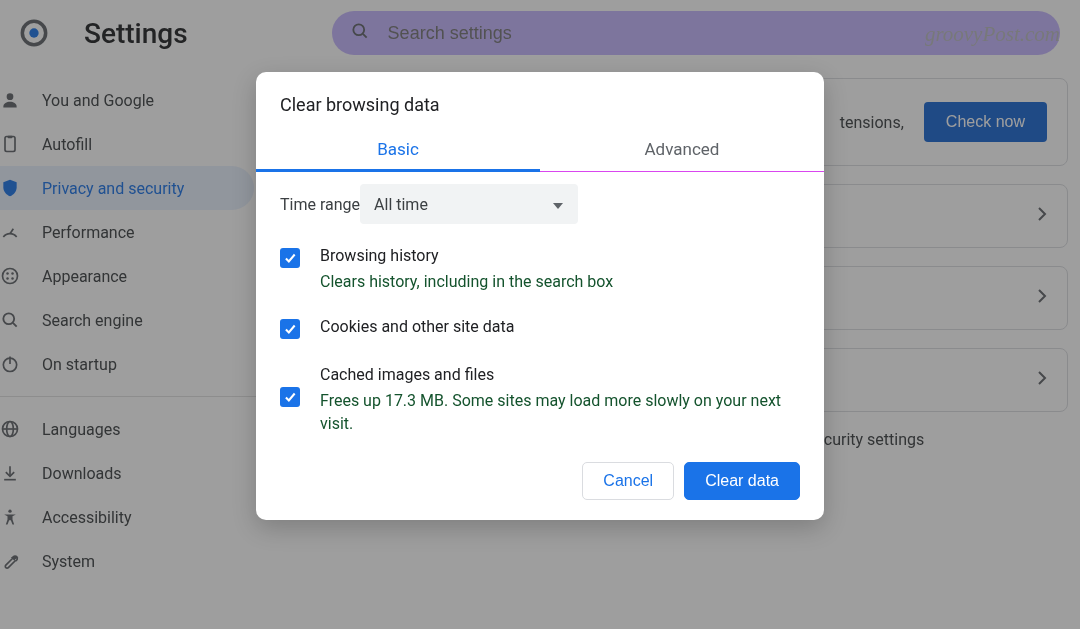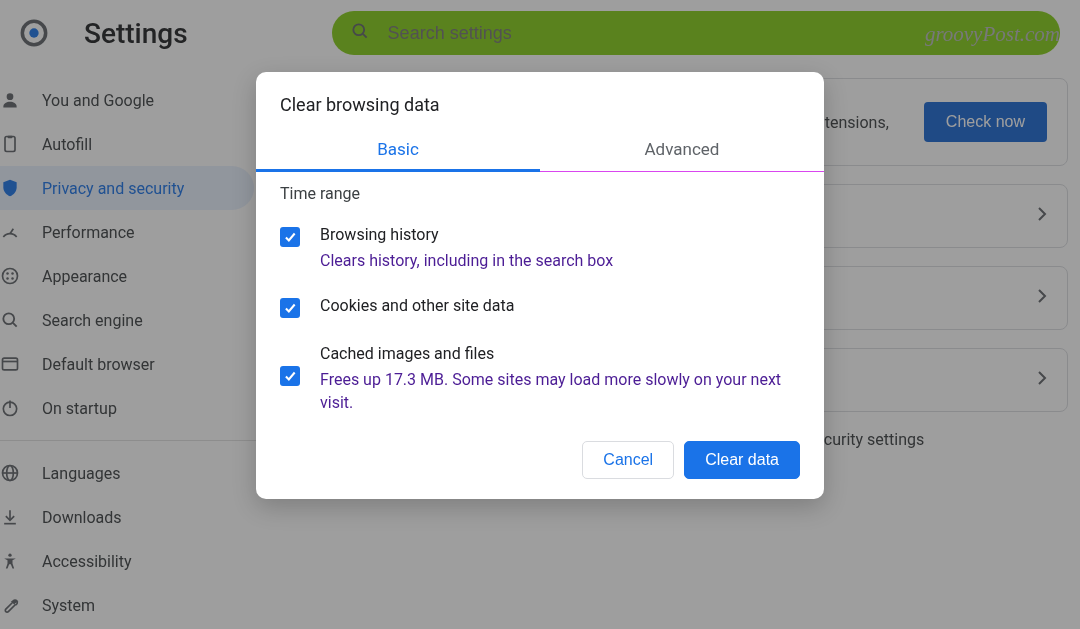--- a/index.html
+++ b/index.html
@@ -20,21 +20,21 @@
       height: 66px;
       display: flex;
       align-items: center;
       padding: 0 20px;
       gap: 28px;
     }
     .logo-icon { width: 28px; height: 28px; }
     .page-title { font-size: 28px; font-weight: 500; color: #202124; margin-left: 8px; }
     .search-bar {
       margin-left: 116px;
-      background: #84cc16;
+      background: #c4b5fd;
       border-radius: 30px;
       height: 44px;
       flex: 1;
       max-width: 760px;
       display: flex;
       align-items: center;
       padding: 0 18px;
       gap: 18px;
       color: #5f6368;
     }
@@ -110,21 +110,21 @@
       padding: 0 14px; font-size: 16px; color: #3c4043; cursor: pointer;
     }
     .opt-row { display: flex; gap: 20px; margin-bottom: 24px; align-items: flex-start; }
     .chk {
       width: 20px; height: 20px; background: #1a73e8; border-radius: 3px;
       display: flex; align-items: center; justify-content: center; flex-shrink: 0;
       margin-top: 2px; cursor: pointer;
     }
     .chk svg { color: #fff; width: 14px; height: 14px; }
     .opt-text .t1 { font-size: 16px; color: #202124; margin-bottom: 5px; }
-    .opt-text .t2 { font-size: 16px; color: #4c1d95; line-height: 1.45; }
+    .opt-text .t2 { font-size: 16px; color: #14532d; line-height: 1.45; }
     .dialog-actions {
       display: flex; justify-content: flex-end; gap: 10px;
       padding: 16px 24px 0 24px;
     }
     .btn {
       padding: 9px 20px; font-size: 16px; border-radius: 5px;
       cursor: pointer; font-weight: 500;
     }
     .btn-outline { background: #fff; border: 1px solid #dadce0; color: #1a73e8; }
     .btn-primary { background: #1a73e8; border: 1px solid #1a73e8; color: #fff; }
@@ -194,27 +194,20 @@
       </div>
       <div class="sidebar-item">
         <svg viewBox="0 0 24 24" fill="none" stroke="currentColor" stroke-width="2.2">
             <circle cx="10.5" cy="10.5" r="6.5"></circle>
             <line x1="20" y1="20" x2="15.5" y2="15.5"></line>
           </svg>
         <span>Search engine</span>
       </div>
       <div class="sidebar-item">
         <svg viewBox="0 0 24 24" fill="none" stroke="currentColor" stroke-width="2">
-            <rect x="3" y="5" width="18" height="14" rx="2"></rect>
-            <line x1="3" y1="9" x2="21" y2="9"></line>
-          </svg>
-        <span>Default browser</span>
-      </div>
-      <div class="sidebar-item">
-        <svg viewBox="0 0 24 24" fill="none" stroke="currentColor" stroke-width="2">
             <circle cx="12" cy="13" r="8"></circle>
             <line x1="12" y1="3" x2="12" y2="12"></line>
           </svg>
         <span>On startup</span>
       </div>
       <div class="sidebar-divider"></div>
       <div class="sidebar-item">
         <svg viewBox="0 0 24 24" fill="none" stroke="currentColor" stroke-width="2">
             <circle cx="12" cy="12" r="9"></circle>
             <ellipse cx="12" cy="12" rx="4" ry="9"></ellipse>
@@ -240,21 +233,21 @@
       <div class="sidebar-item">
         <svg viewBox="0 0 24 24" fill="none" stroke="currentColor" stroke-width="2">
             <path d="M20 7a3 3 0 0 0-5 2l-8 8a2 2 0 1 0 3 3l8-8a3 3 0 0 0 2-5l-3 3-2-2z"></path>
           </svg>
         <span>System</span>
       </div>
     </div>
 
     <div class="content">
       <div class="card" style="height:88px;">
-        <span style="margin-left:auto; margin-right:35px;">tensions,</span>
+        <span style="margin-left:auto; margin-right:20px;">tensions,</span>
         <button class="check-now">Check now</button>
       </div>
       <div class="card" style="height:64px;">
         <span></span>
         <span class="chev">
           <svg width="10" height="16" viewBox="0 0 10 16" fill="none" stroke="#5f6368" stroke-width="2">
               <polyline points="2 2 8 8 2 14"></polyline>
             </svg>
         </span>
       </div>
@@ -286,20 +279,28 @@
       <div class="tab active">
         <span>Basic</span>
       </div>
       <div class="tab">
         <span>Advanced</span>
       </div>
     </div>
     <div class="dialog-body">
       <div class="time-row">
         <span class="time-label">Time range</span>
+        <div class="select">
+          <span>All time</span>
+          <span>
+            <svg width="12" height="8" viewBox="0 0 12 8" fill="#5f6368">
+                <polygon points="1 1 11 1 6 7"></polygon>
+              </svg>
+          </span>
+        </div>
       </div>
 
       <div class="opt-row">
         <div class="chk">
           <svg viewBox="0 0 24 24" fill="none" stroke="currentColor" stroke-width="3.5">
               <polyline points="5 13 10 18 20 6"></polyline>
             </svg>
         </div>
         <div class="opt-text">
           <div class="t1">Browsing history</div>

